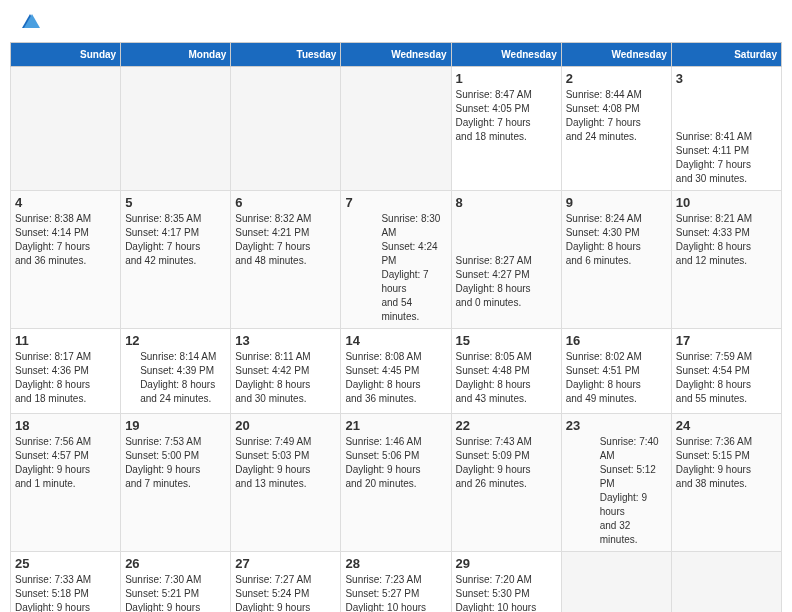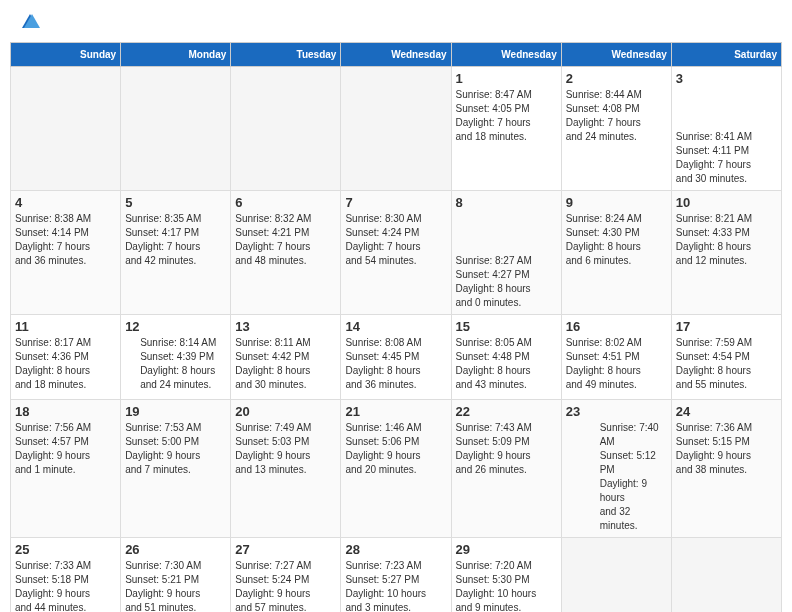--- a/index.html
+++ b/index.html
@@ -172,21 +172,21 @@
         </td>
         <td>
           <span class="day-num">6</span>
           <div class="day-info" style="white-space: pre-line;">Sunrise: 8:32 AM
 Sunset: 4:21 PM
 Daylight: 7 hours
 and 48 minutes.</div>
         </td>
         <td>
           <span class="day-num">7</span>
-          <div class="day-info" style="white-space: pre-line;">Sunrise: 8:30 AM
+          <div class="day-info" style="white-space: pre-line; margin-left: 36px;">Sunrise: 8:30 AM
 Sunset: 4:24 PM
 Daylight: 7 hours
 and 54 minutes.</div>
         </td>
         <td>
           <span class="day-num">8</span>
           <div class="day-info" style="white-space: pre-line; margin-top: 44px;">Sunrise: 8:27 AM
 Sunset: 4:27 PM
 Daylight: 8 hours
 and 0 minutes.</div>

